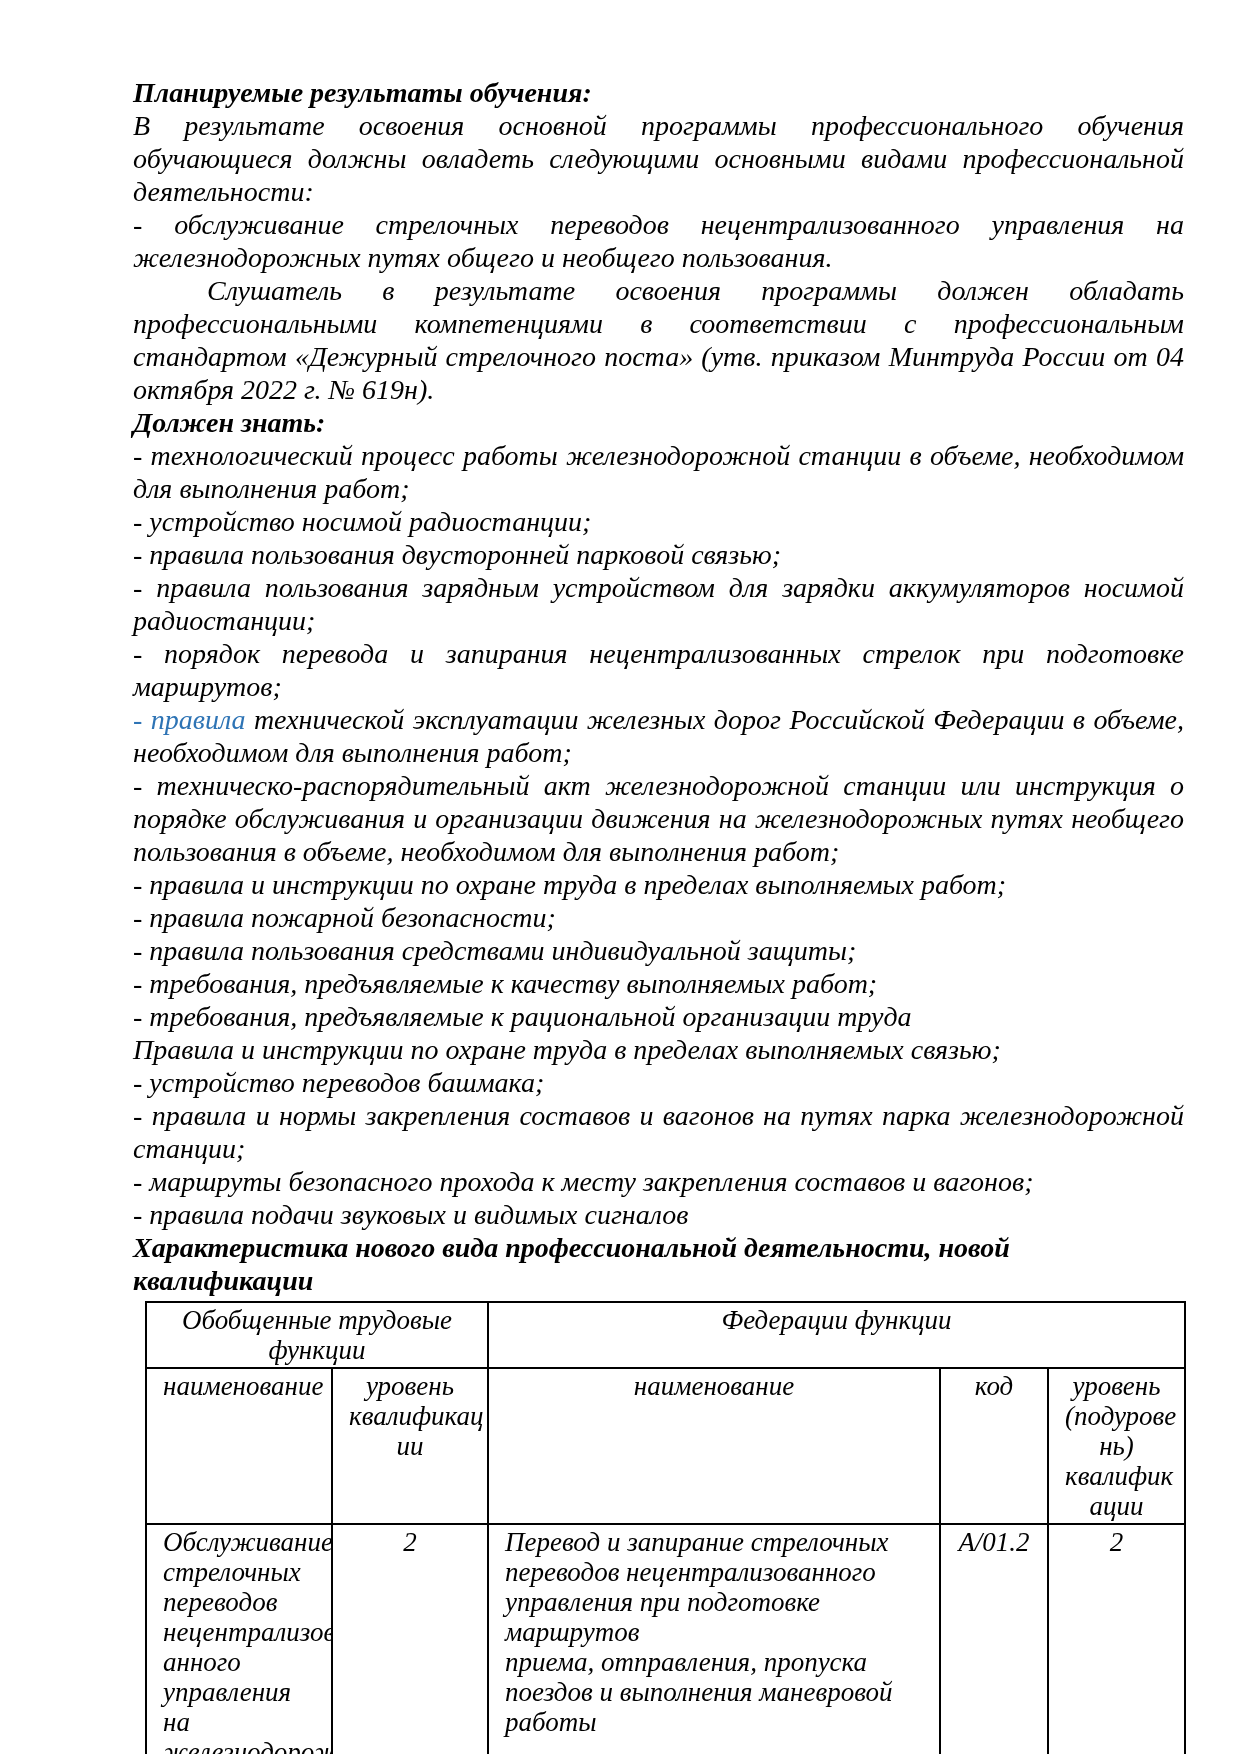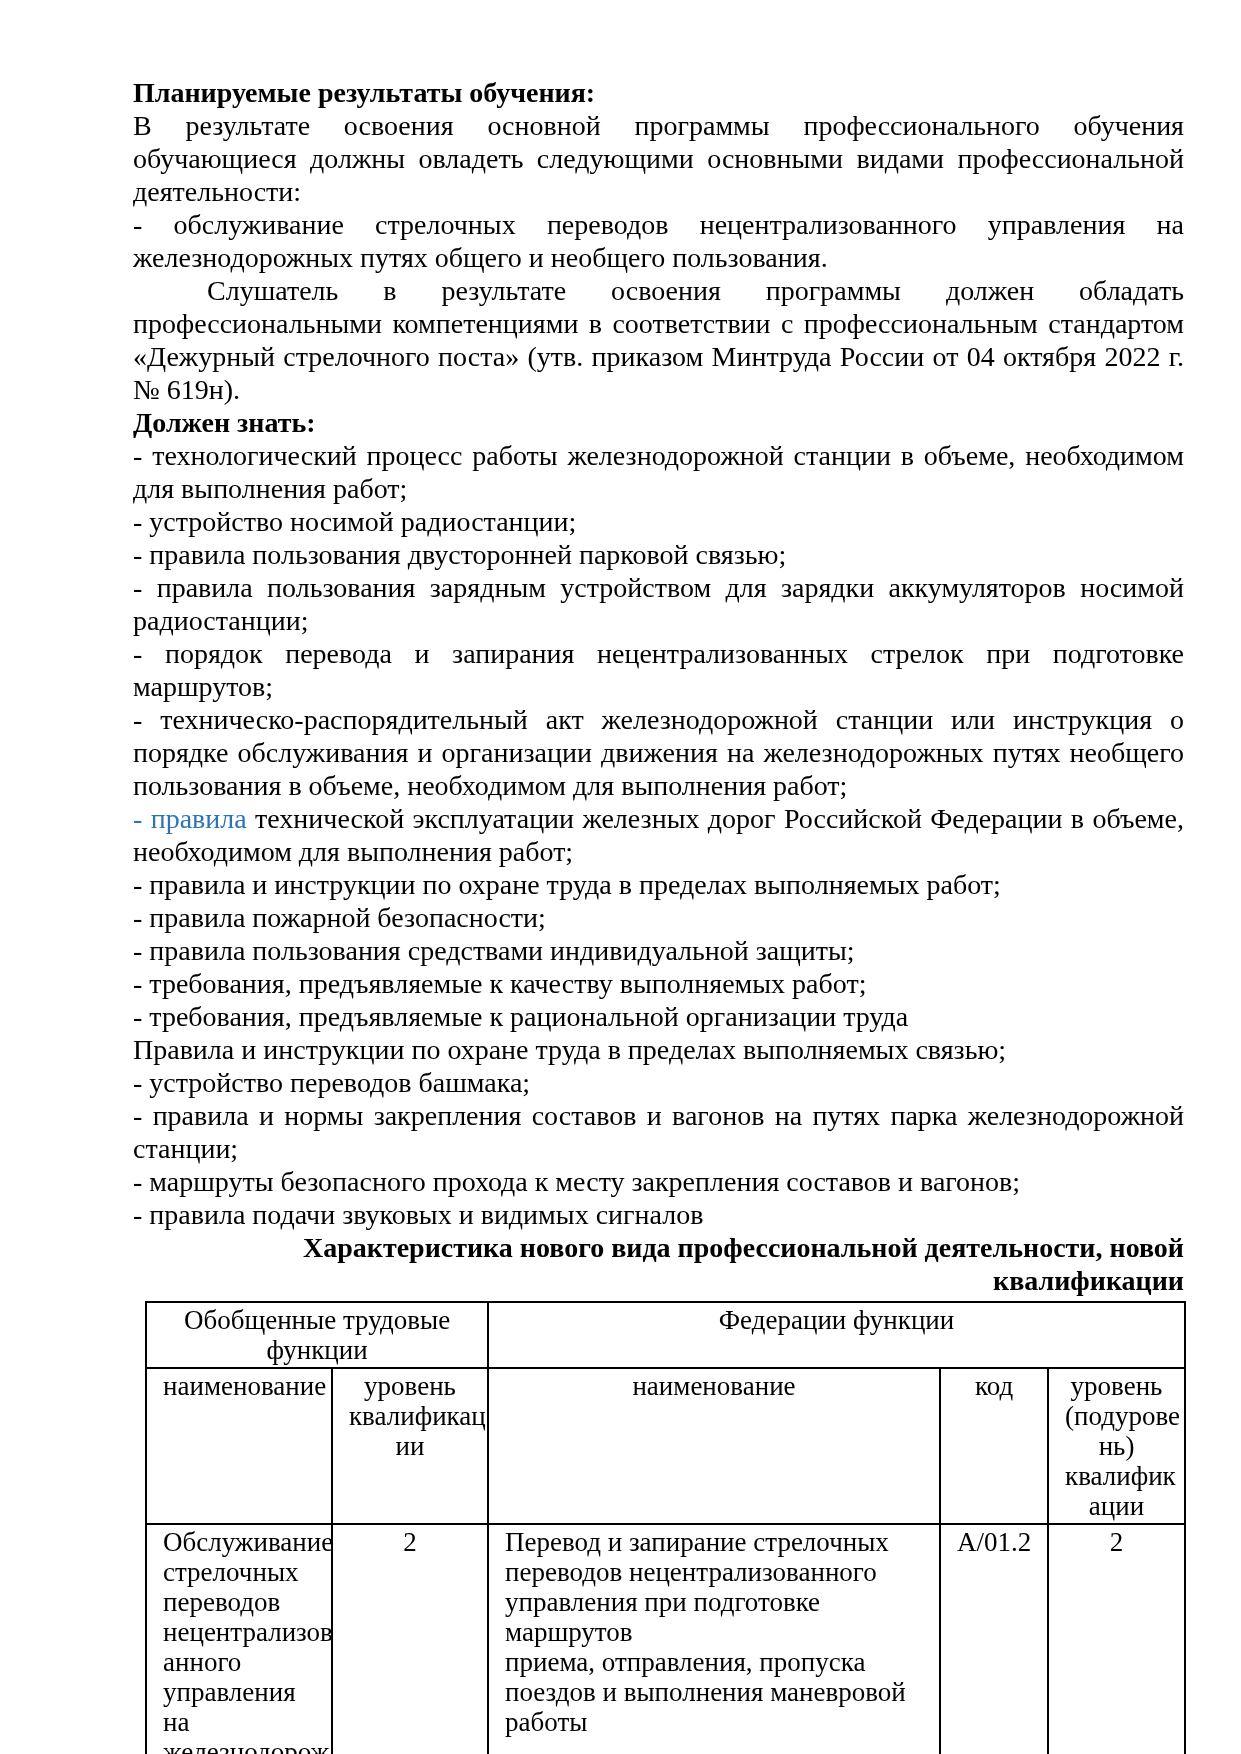--- a/index.html
+++ b/index.html
@@ -11,25 +11,26 @@
     height: 1754px;
     margin: 0 auto;
     background: #ffffff;
     box-sizing: border-box;
     padding: 76px 57px 0 133px;
     overflow: hidden;
     font-family: "Liberation Serif", "DejaVu Serif", serif;
     font-size: 28px;
     line-height: 33px;
     color: #000000;
+    font-style: italic;
   }
   p { margin: 0; text-align: justify; }
   .bold { font-weight: bold; text-align: left; }
   .indent { text-indent: 74px; }
-  .table-title { font-weight: bold; text-align: right; }
+  .table-title { font-weight: bold; text-align: left; }
   .link { color: var(--link-blue); }
 
   table.char-table {
     border-collapse: collapse;
     table-layout: fixed;
     margin-left: 12px;
     margin-top: 4px;
     width: 1039px;
     font-size: 27px;
     line-height: 30px;
@@ -55,23 +56,23 @@
   <p>В результате освоения основной программы профессионального обучения обучающиеся должны овладеть следующими основными видами профессиональной деятельности:</p>
   <p>- обслуживание стрелочных переводов нецентрализованного управления на железнодорожных путях общего и необщего пользования.</p>
   <p class="indent">Слушатель в результате освоения программы должен обладать профессиональными компетенциями в соответствии с профессиональным стандартом «Дежурный стрелочного поста» (утв. приказом Минтруда России от 04 октября 2022 г. № 619н).</p>
   <p class="bold">Должен знать:</p>
 
   <p>- технологический процесс работы железнодорожной станции в объеме, необходимом для выполнения работ;</p>
   <p>- устройство носимой радиостанции;</p>
   <p>- правила пользования двусторонней парковой связью;</p>
   <p>- правила пользования зарядным устройством для зарядки аккумуляторов носимой радиостанции;</p>
   <p>- порядок перевода и запирания нецентрализованных стрелок при подготовке маршрутов;</p>
+  <p><span class="link">- правила</span><span> технической эксплуатации железных дорог Российской Федерации в объеме, необходимом для выполнения работ;</span></p>
+
   <p>- техническо-распорядительный акт железнодорожной станции или инструкция о порядке обслуживания и организации движения на железнодорожных путях необщего пользования в объеме, необходимом для выполнения работ;</p>
-
-  <p><span class="link">- правила</span><span> технической эксплуатации железных дорог Российской Федерации в объеме, необходимом для выполнения работ;</span></p>
 
   <p>- правила и инструкции по охране труда в пределах выполняемых работ;</p>
   <p>- правила пожарной безопасности;</p>
   <p>- правила пользования средствами индивидуальной защиты;</p>
   <p>- требования, предъявляемые к качеству выполняемых работ;</p>
   <p>- требования, предъявляемые к рациональной организации труда</p>
   <p>Правила и инструкции по охране труда в пределах выполняемых связью;</p>
   <p>- устройство переводов башмака;</p>
   <p>- правила и нормы закрепления составов и вагонов на путях парка железнодорожной станции;</p>
   <p>- маршруты безопасного прохода к месту закрепления составов и вагонов;</p>

